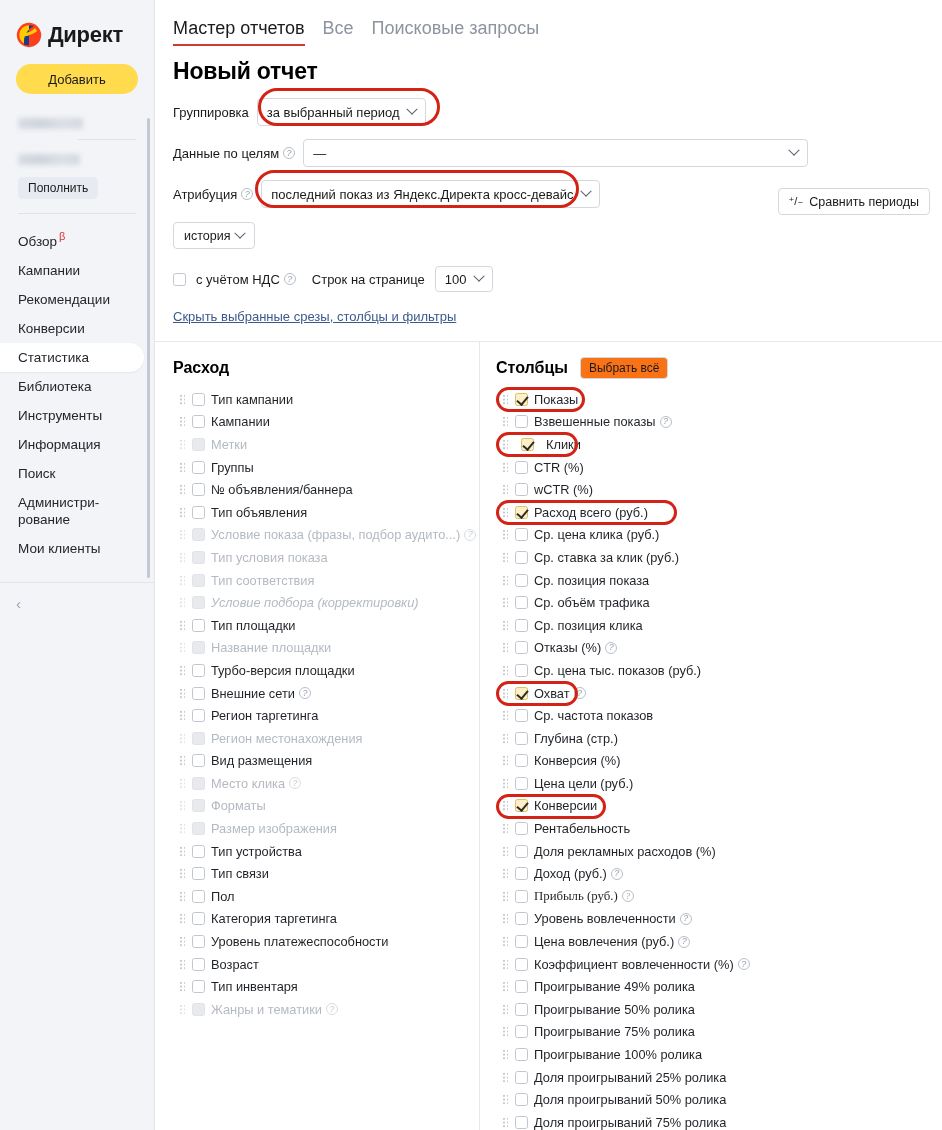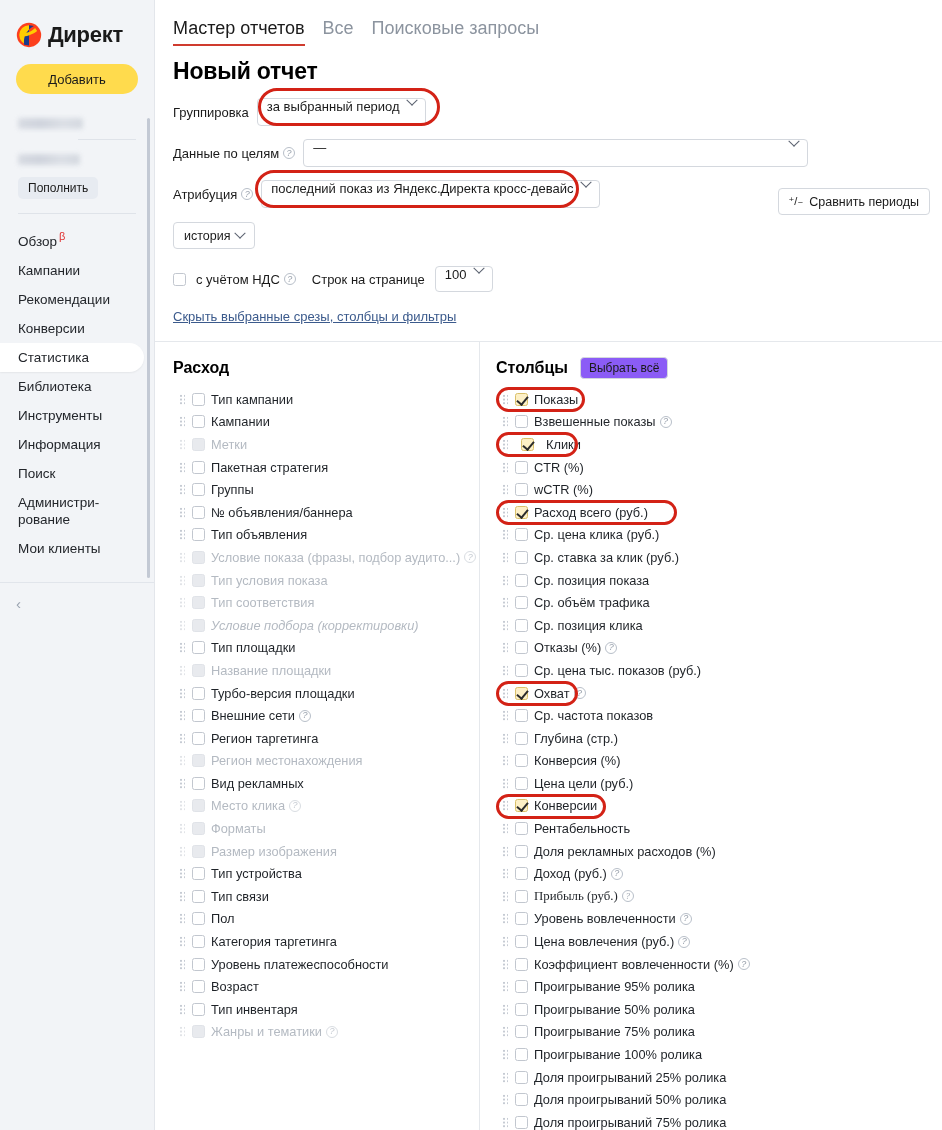--- a/index.html
+++ b/index.html
@@ -182,20 +182,21 @@
     border: 1px solid #b8bfc9;
     border-radius: 50%;
     font-size: 9px;
     color: #9aa2ad;
     line-height: 1;
     cursor: pointer;
     flex: 0 0 12px;
   }
   .sel {
     display: inline-flex;
+    align-items: center;
     justify-content: space-between;
     gap: 8px;
     height: 28px;
     padding: 0 9px;
     background: #fff;
     border: 1px solid #d4d8de;
     border-radius: 4px;
     font-size: 13px;
     color: #1a1a1a;
     cursor: pointer;
@@ -310,21 +311,21 @@
   .panel-head {
     display: flex;
     align-items: center;
     gap: 12px;
     margin-bottom: 8px;
     height: 24px;
   }
   .panel-title { font-size: 16px; font-weight: bold; color: #000; }
   .select-all-btn {
     padding: 3px 8px;
-    background: #8b5cf6;
+    background: #f97316;
     border: 1px solid #d4d8de;
     border-radius: 4px;
     font-size: 12px;
     color: #1a1a1a;
     cursor: pointer;
     font-family: inherit;
   }
 
   .opt-list { list-style: none; margin: 0; padding: 0; }
   .opt {
@@ -511,27 +512,20 @@
               <span class="grip"></span>
               <span class="cb disabled"></span>
               <span class="opt-label">
                 <span>Метки</span>
               </span>
             </li>
             <li class="opt" style="position: relative;">
               <span class="grip"></span>
               <span class="cb"></span>
               <span class="opt-label">
-                <span>Пакетная стратегия</span>
-              </span>
-            </li>
-            <li class="opt" style="position: relative;">
-              <span class="grip"></span>
-              <span class="cb"></span>
-              <span class="opt-label">
                 <span>Группы</span>
               </span>
             </li>
             <li class="opt" style="position: relative;">
               <span class="grip"></span>
               <span class="cb"></span>
               <span class="opt-label">
                 <span>№ объявления/баннера</span>
               </span>
             </li>
@@ -611,21 +605,21 @@
               <span class="grip"></span>
               <span class="cb disabled"></span>
               <span class="opt-label">
                 <span>Регион местонахождения</span>
               </span>
             </li>
             <li class="opt" style="position: relative;">
               <span class="grip"></span>
               <span class="cb"></span>
               <span class="opt-label">
-                <span>Вид рекламных</span>
+                <span>Вид размещения</span>
               </span>
             </li>
             <li class="opt disabled" style="position: relative;">
               <span class="grip"></span>
               <span class="cb disabled"></span>
               <span class="opt-label">
                 <span>Место клика</span>
                 <i class="q-icon">?</i>
               </span>
             </li>
@@ -901,21 +895,21 @@
               <span class="cb"></span>
               <span class="opt-label">
                 <span>Коэффициент вовлеченности (%)</span>
                 <i class="q-icon">?</i>
               </span>
             </li>
             <li class="opt" style="position: relative;">
               <span class="grip"></span>
               <span class="cb"></span>
               <span class="opt-label">
-                <span>Проигрывание 95% ролика</span>
+                <span>Проигрывание 49% ролика</span>
               </span>
             </li>
             <li class="opt" style="position: relative;">
               <span class="grip"></span>
               <span class="cb"></span>
               <span class="opt-label">
                 <span>Проигрывание 50% ролика</span>
               </span>
             </li>
             <li class="opt" style="position: relative;">

